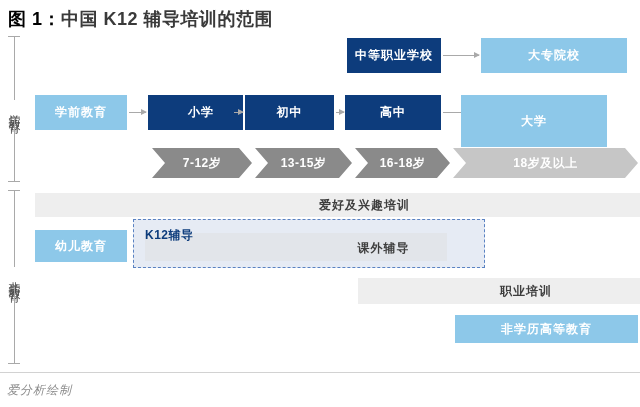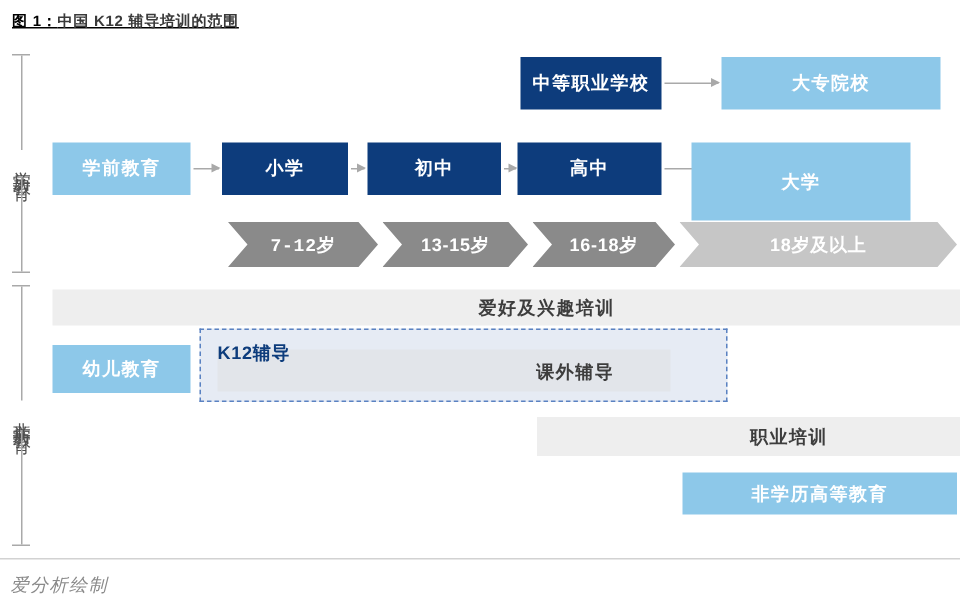--- a/index.html
+++ b/index.html
@@ -2,21 +2,21 @@
 <html style="--accent_blue: #2053a3; --navy: #0d3c7c; --light_blue: #8dc8e9; --chev_light: #b3b3b3; --chev_dark: #8a8a8a; --chev_lighter: #c6c6c6; --bar_gray: #eeeeee; --k12_fill: #e6ebf4; --k12_border: #5a82c2; --inner_bar: #e2e5ea; --text_dark: #3d3d3d; --line_gray: #a9a9a9;"><head>
 <meta charset="utf-8">
 <style>
   html,body{margin:0;padding:0;background:#fff;}
   #canvas{
     position:relative; width:640px; height:407px; background:#fff;
     font-family:"Liberation Sans","DejaVu Sans",sans-serif; overflow:hidden;
   }
   .abs{position:absolute;}
   
-  .title-row{left:8px; top:7px; font-size:10px; font-weight:bold; letter-spacing:.5px;text-decoration:underline;}
+  .title-row{left:8px; top:7px; font-size:18px; font-weight:bold; letter-spacing:.5px;}
   .fig-title{color:#3a3a3a;}
   
   .box{display:flex; align-items:center; justify-content:center;
        font-size:12px; font-weight:bold; color:#fff; text-align:right; letter-spacing:1px;}
   .navy{background:var(--navy,#0d3c7c);}
   .light{background:var(--light_blue,#8dc8e9);}
   
   .arrow{height:1px; background:var(--line_gray,#a9a9a9);}
   .arrow::after{content:""; position:absolute; right:-1px; top:-3px;
     border-left:6px solid var(--line_gray,#a9a9a9);
@@ -71,29 +71,29 @@
     <div class="vline"></div>
     <div class="tick"></div>
   </div>
 
   <div class="abs box navy" style="left:347px; top:38px; width:94px; height:35px;">中等职业学校</div>
   <div class="abs arrow" style="left:443px; top:55px; width:36px;"></div>
   <div class="abs box light" style="left:35px; top:95px; width:92px; height:35px;">学前教育</div>
 
   <div class="abs box light" style="left:481px; top:38px; width:146px; height:35px;">大专院校</div>
   <div class="abs arrow" style="left:129px; top:112px; width:17px;"></div>
-  <div class="abs box navy" style="left:148px; top:95px; width:84px; height:35px;">小学</div>
+  <div class="abs box navy" style="left:148px; top:95px; width:84px; height:35px;padding-left:11px;">小学</div>
   <div class="abs arrow" style="left:234px; top:112px; width:9px;"></div>
   <div class="abs box navy" style="left:245px; top:95px; width:89px; height:35px;">初中</div>
   <div class="abs arrow" style="left:336px; top:112px; width:8px;"></div>
   <div class="abs box navy" style="left:345px; top:95px; width:96px; height:35px;">高中</div>
   <div class="abs arrow" style="left:443px; top:112px; width:36px;"></div>
   <div class="abs box light" style="left:461px; top:95px; width:146px; height:52px;">大学</div>
 
-  <div class="abs chev chev-mid cd" style="left:152px; top:148px; width:100px;font-family:Liberation Mono, monospace;">7-12岁</div>
+  <div class="abs chev chev-mid cd" style="left:152px; top:148px; width:100px;">7-12岁</div>
   <div class="abs chev chev-mid cd" style="left:255px; top:148px; width:97px;">13-15岁</div>
   <div class="abs chev chev-mid cd" style="left:355px; top:148px; width:95px;">16-18岁</div>
   <div class="abs chev chev-mid cll" style="left:453px; top:148px; width:185px;">18岁及以上</div>
 
   <div class="abs graybar" style="left:35px; top:193px; width:603px; height:24px;">爱好及兴趣培训</div>
 
   <div class="abs box light" style="left:35px; top:230px; width:92px; height:32px;">幼儿教育</div>
 
   <div class="abs k12box" style="left:133px; top:219px; width:318px; height:47px;">
     <div class="abs innerbar" style="left:11px; top:13px; width:302px; height:28px;"></div>

